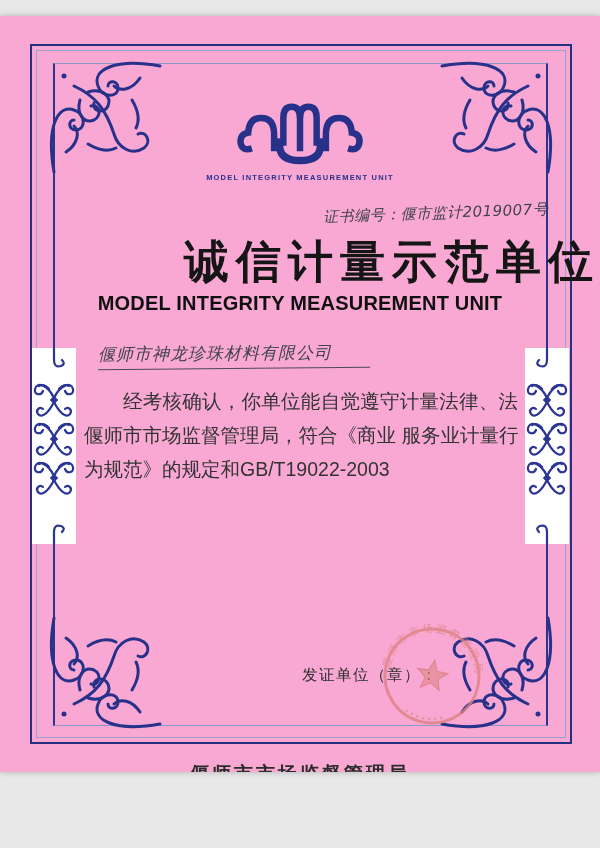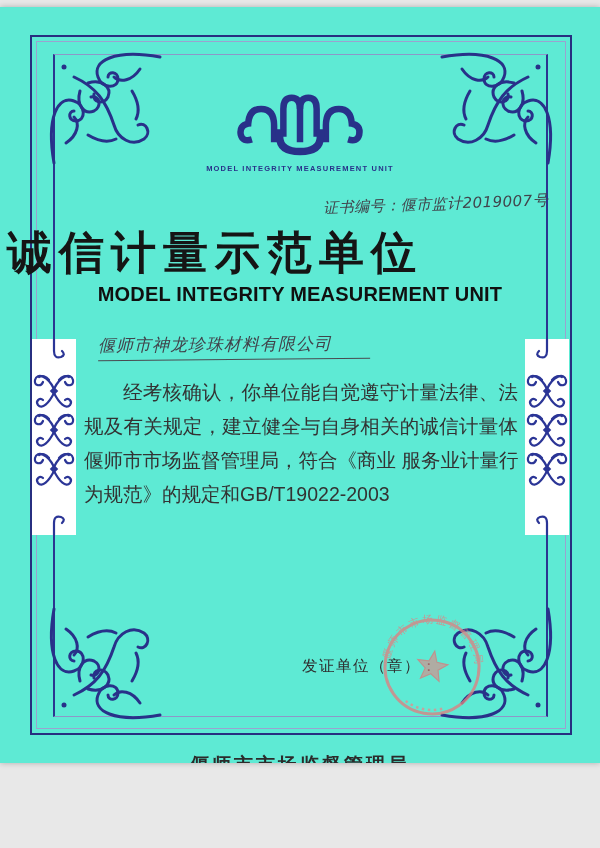--- a/index.html
+++ b/index.html
@@ -1,18 +1,18 @@
 <!DOCTYPE html>
 <html><head>
 <meta charset="utf-8">
 <style>
   html,body{margin:0;padding:0;background:#e8e8e8;}
   .page{
-    position:relative;width:600px;height:756px;margin:7px auto;
-    background:#5eead4;overflow:hidden;
+    position:relative;width:600px;height:756px;margin:16px auto;
+    background:#f9a8d4;overflow:hidden;
     font-family:"Liberation Sans",sans-serif;
     box-shadow:0 0 6px rgba(0,0,0,.25);
   }
   
   .rect-a{position:absolute;left:30px;right:28px;top:28px;bottom:28px;
     border:2.5px solid #272f80;}
   .rect-b{position:absolute;left:36px;right:34px;top:34px;bottom:34px;
     border:1px solid #9aa3cf;}
   .rect-c{position:absolute;left:53px;right:52px;top:47px;bottom:46px;
     border-top:1px solid #8d97c8;border-bottom:1px solid #8d97c8;
@@ -30,21 +30,21 @@
   .logo-caption{margin-top:3px;font-size:7.5px;font-weight:bold;color:#283189;
     letter-spacing:1.2px;}
   
   .hand{font-style:italic;color:#41434b;font-family:"DejaVu Sans",sans-serif;}
   .cert-no{position:absolute;right:52px;top:188px;font-size:15px;
     transform:rotate(-2deg);letter-spacing:.5px;white-space:nowrap;}
   .recipient{position:absolute;left:98px;top:326px;width:272px;font-size:17px;
     padding-bottom:3px;border-bottom:1.5px solid #4a4a50;
     transform:rotate(-.5deg);letter-spacing:1px;white-space:nowrap;}
   
-  .title-cn{position:absolute;left:0;top:216px;width:100%;text-align:left;
+  .title-cn{position:absolute;left:0;top:216px;width:100%;text-align:right;
     font-family:Liberation Mono, monospace;font-weight:900;font-size:45px;
     color:#151515;letter-spacing:7px;text-indent:7px;white-space:nowrap;}
   .title-en{position:absolute;left:0;top:276px;width:100%;text-align:center;
     font-weight:700;font-size:20px;color:#101010;letter-spacing:.2px;
     white-space:nowrap;}
   
   .body-par{position:absolute;left:84px;top:368px;width:434px;
     font-size:19.5px;color:#333;line-height:34px;}
   .body-line{text-align:justify;text-align-last:justify;overflow:hidden;
     white-space:nowrap;height:34px;}
@@ -214,21 +214,20 @@
     <span>证书编号：</span><span>偃市监计2019007号</span>
   </div>
 
   <div class="title-cn">诚信计量示范单位</div>
   <div class="title-en">MODEL INTEGRITY MEASUREMENT UNIT</div>
 
   <div class="recipient hand">偃师市神龙珍珠材料有限公司</div>
 
   <div class="body-par">
     <div class="body-line">经考核确认，你单位能自觉遵守计量法律、法</div>
-    <div class="body-line">规及有关规定，建立健全与自身相关的诚信计量体</div>
     <div class="body-line">偃师市市场监督管理局，符合《商业 服务业计量行</div>
     <div class="body-line">为规范》的规定和GB/T19022-2003</div>
   </div>
 
   <div class="issuer-label">发证单位（章）：</div>
 
   <svg class="seal" width="120" height="120" viewBox="-60 -60 120 120">
     <defs>
       <path id="sealArc" d="M -42,8 A 43,43 0 1 1 42,8"></path>
     </defs>

